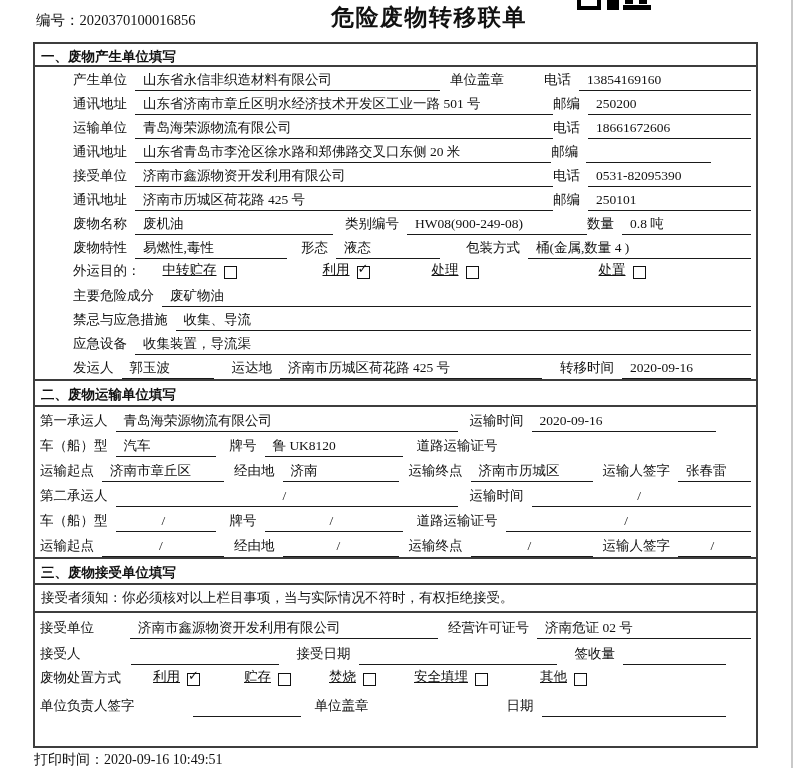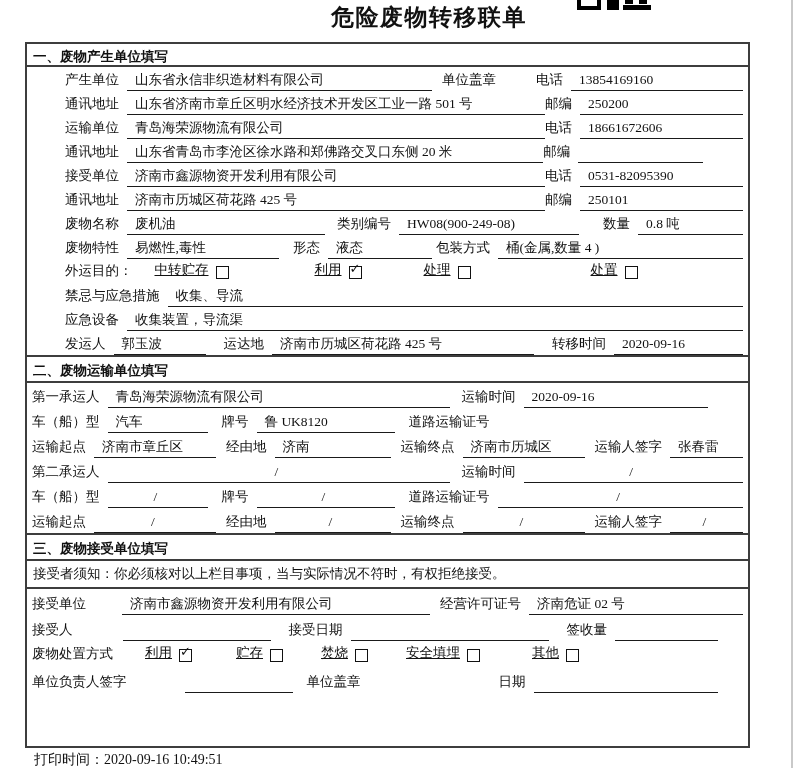--- a/index.html
+++ b/index.html
@@ -5,21 +5,21 @@
   html,body{margin:0;padding:0;background:#ffffff;}
   .page{position:relative;width:796px;height:768px;background:#fff;overflow:hidden;
         font-family:"Liberation Serif","DejaVu Serif",serif;color:#111;}
   .serial{position:absolute;left:36px;top:11px;font-size:14.5px;white-space:nowrap;}
   .doc-title{position:absolute;left:331px;top:2px;margin:0;font-size:23px;font-weight:bold;
         letter-spacing:1.5px;font-family:"Liberation Sans","DejaVu Sans",sans-serif;white-space:nowrap;}
   .qr{position:absolute;left:577px;top:0;width:74px;height:10px;}
   .qr i{position:absolute;background:#000;display:block;}
   .scan-edge{position:absolute;right:3px;top:0;width:2px;height:768px;background:#c9c9c9;}
 
-  .form-box{position:absolute;left:25px;top:42px;width:725px;height:706px;box-sizing:border-box;
+  .form-box{position:absolute;left:33px;top:42px;width:725px;height:706px;box-sizing:border-box;
         border:2px solid #3d3d3d;display:flex;flex-direction:column;}
   .sec-header{font-family:"Liberation Sans","DejaVu Sans",sans-serif;font-weight:bold;font-size:13.5px;
         padding:4px 6px 0 6px;border-bottom:2px solid #3d3d3d;height:23px;box-sizing:border-box;flex:none;}
   .sec-header.mid{border-top:2px solid #3d3d3d;height:28px;padding-top:5px;}
   .notice{font-size:13.5px;border-bottom:2px solid #3d3d3d;height:28px;box-sizing:border-box;
         display:flex;align-items:center;padding:0 6px;flex:none;white-space:nowrap;}
 
   .row{display:flex;align-items:flex-end;padding:0 5px;box-sizing:border-box;font-size:13.5px;
         line-height:1.1;flex:none;white-space:nowrap;}
   .s1r{height:24px;padding-left:38px;} .s2r{height:25px;} .s3r{height:26px;}
@@ -36,20 +36,21 @@
         position:relative;flex:none;}
   .cb.checked::after{content:"\2713";position:absolute;left:0px;top:-5px;font-size:13px;font-weight:bold;
         font-family:"DejaVu Sans",sans-serif;}
   .print{position:absolute;left:34px;top:751px;font-size:14px;white-space:nowrap;}
 </style>
 </head>
 <body>
 
 <div class="page">
 
+  <div class="serial"><span>编号：</span><span>2020370100016856</span></div>
 
   <h1 class="doc-title">危险废物转移联单</h1>
 
   <div class="qr">
     <i style="left:0;top:0;width:4px;height:10px"></i>
     <i style="left:20px;top:0;width:4px;height:10px"></i>
     <i style="left:0;top:6px;width:24px;height:4px"></i>
     <i style="left:30px;top:0;width:12px;height:10px"></i>
     <i style="left:46px;top:5px;width:28px;height:5px"></i>
     <i style="left:48px;top:0;width:8px;height:4px"></i>
@@ -101,30 +102,30 @@
       <span class="val" style="width:442px">济南市历城区荷花路 425 号</span>
       <span class="lbl mla">邮编</span>
       <span class="val" style="width:172px">250101</span>
     </div>
 
     <div class="row s1r">
       <span class="lbl">废物名称</span>
       <span class="val" style="width:198px">废机油</span>
       <span class="lbl" style="margin-left:12px">类别编号</span>
       <span class="val" style="width:180px">HW08(900-249-08)</span>
-      <span class="lbl" style="margin-left:24px">数量</span>
+      <span class="lbl" style="margin-left:0">数量</span>
       <span class="val flex1">0.8 吨</span>
     </div>
 
     <div class="row s1r">
       <span class="lbl">废物特性</span>
       <span class="val" style="width:152px">易燃性,毒性</span>
       <span class="lbl" style="margin-left:14px">形态</span>
       <span class="val" style="width:104px">液态</span>
-      <span class="lbl" style="margin-left:4px">包装方式</span>
+      <span class="lbl" style="margin-left:26px">包装方式</span>
       <span class="val flex1">桶(金属,数量 4 )</span>
     </div>
 
     <div class="row s1r opts">
       <span class="lbl" style="padding-bottom:0">外运目的：</span>
       <span class="opt" style="margin-left:14px">
         <span class="olabel">中转贮存</span>
         <span class="cb"></span>
       </span>
       <span class="opt" style="margin-left:86px">
@@ -134,20 +135,24 @@
       <span class="opt" style="margin-left:62px">
         <span class="olabel">处理</span>
         <span class="cb"></span>
       </span>
       <span class="opt" style="margin-left:120px">
         <span class="olabel">处置</span>
         <span class="cb"></span>
       </span>
     </div>
 
+    <div class="row s1r">
+      <span class="lbl">主要危险成分</span>
+      <span class="val flex1">废矿物油</span>
+    </div>
 
     <div class="row s1r">
       <span class="lbl">禁忌与应急措施</span>
       <span class="val flex1">收集、导流</span>
     </div>
 
     <div class="row s1r">
       <span class="lbl">应急设备</span>
       <span class="val flex1">收集装置，导流渠</span>
     </div>

